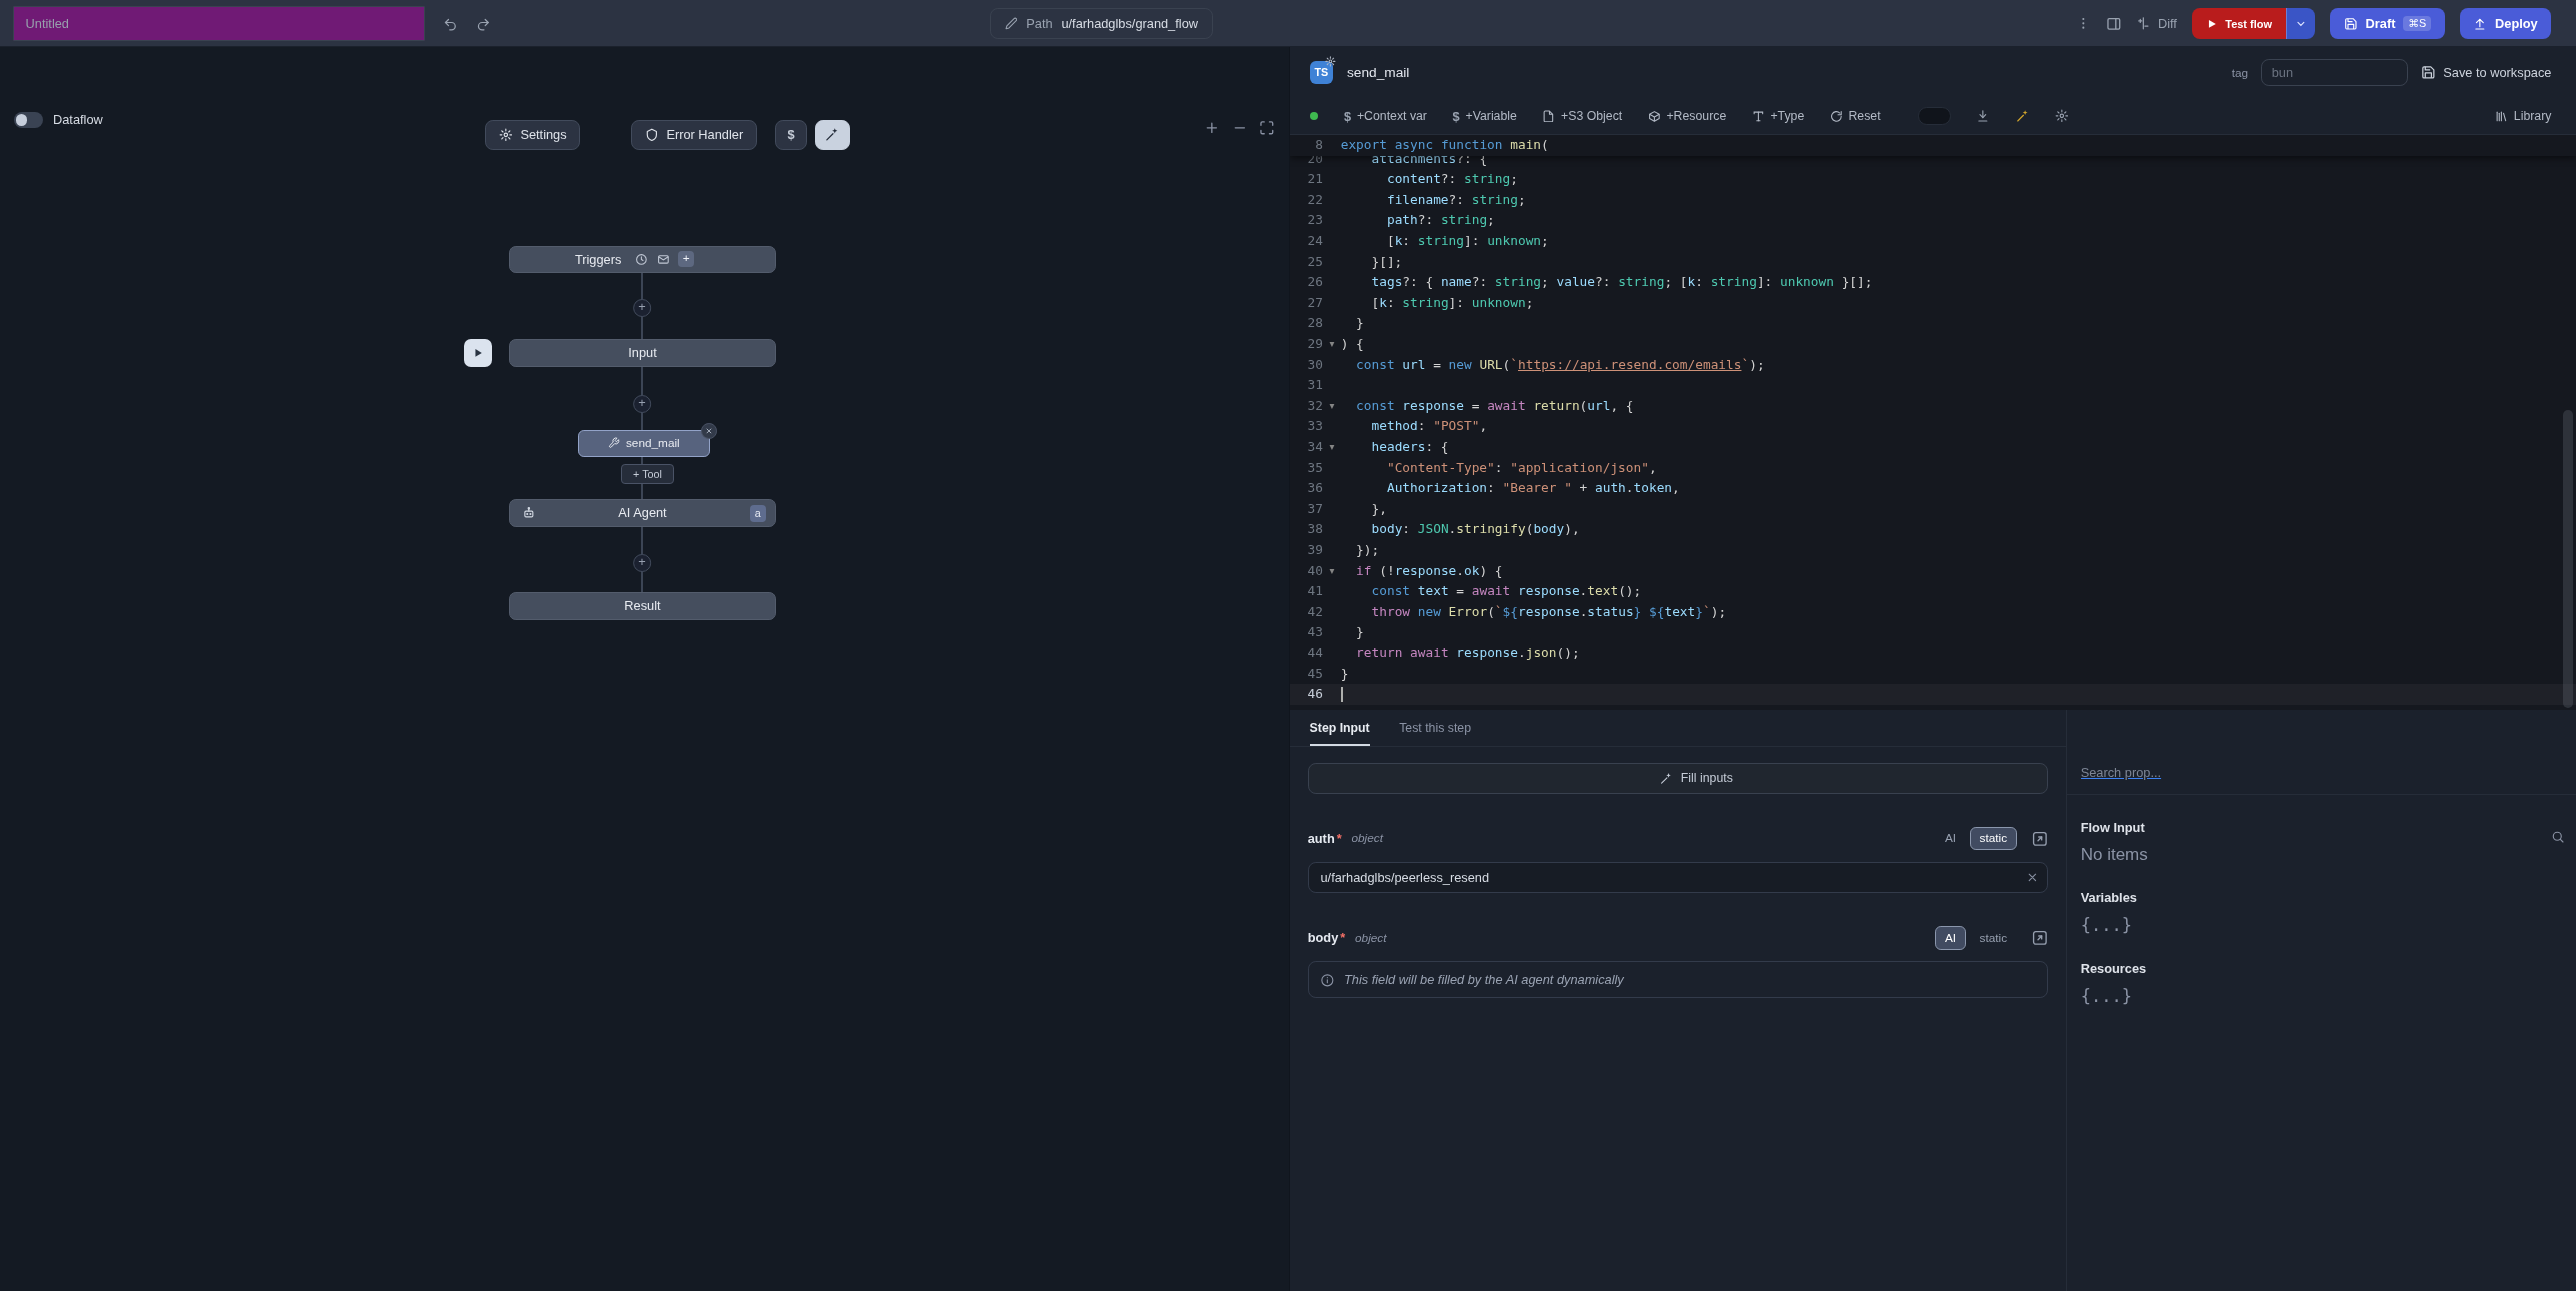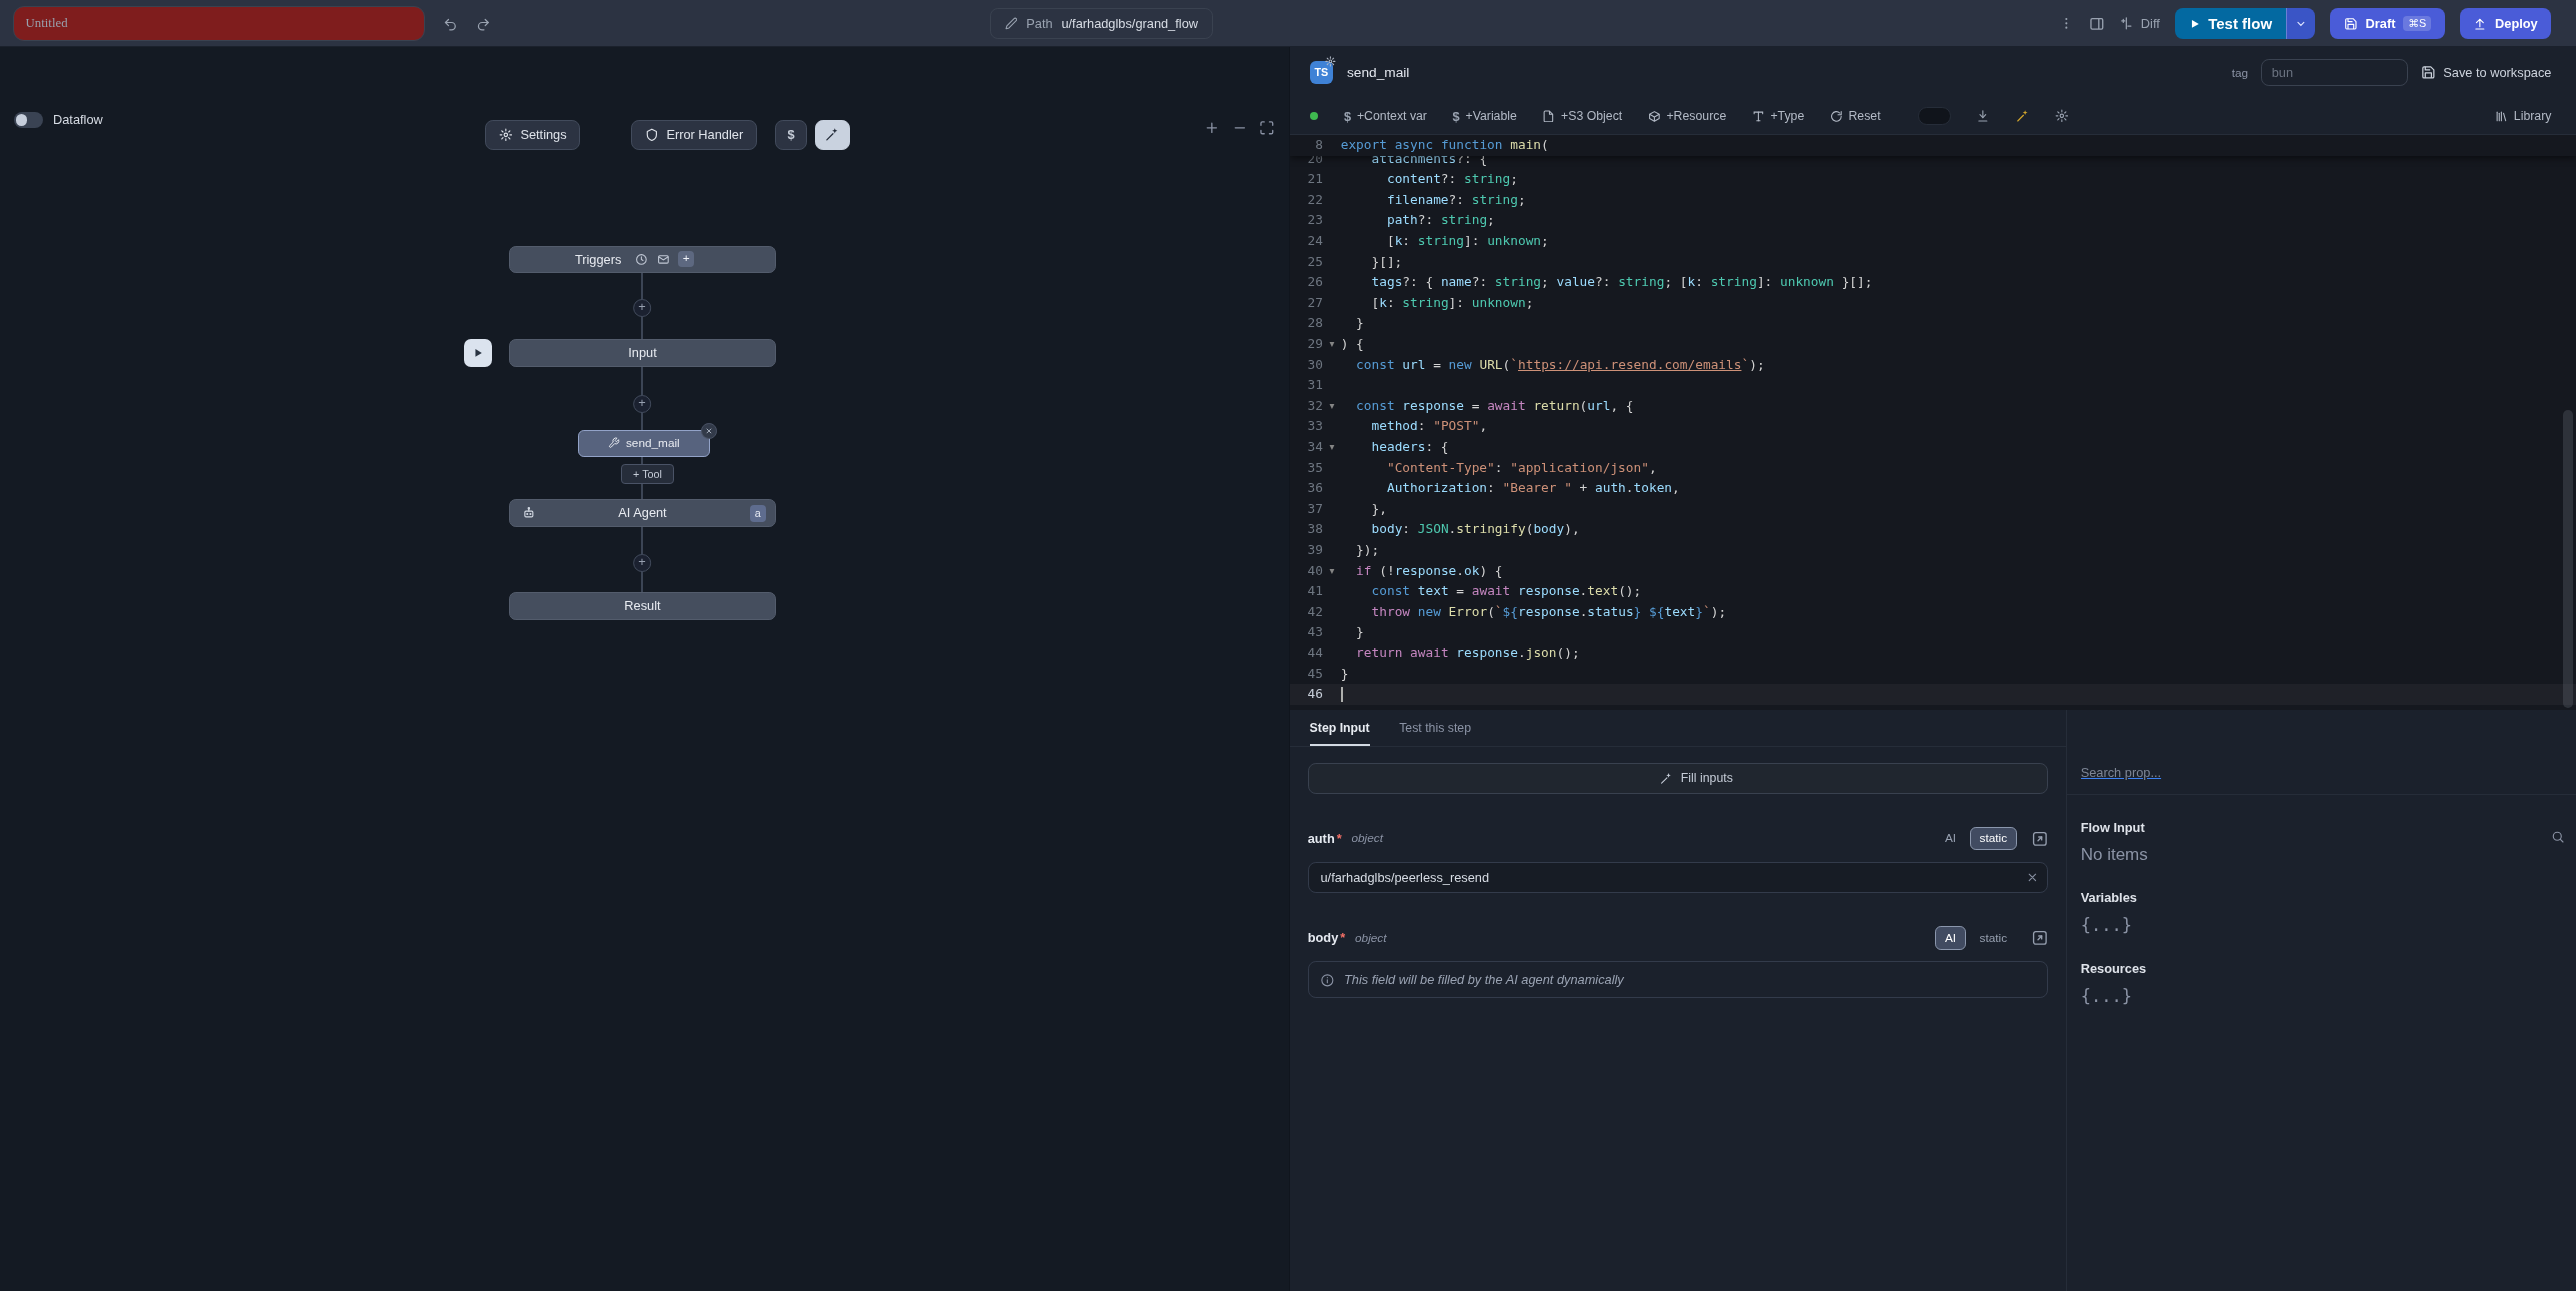--- a/index.html
+++ b/index.html
@@ -17,22 +17,22 @@
   button { cursor: pointer; font-family: inherit; }
   input { font-family: inherit; outline: none; }
 
   
   .topbar {
     position: absolute; top: 0; left: 0; right: 0; height: 47px;
     background: #2c3342; border-bottom: 1px solid #1b212c; z-index: 20;
   }
   .flow-name-input {
     position: absolute; left: 12.8px; top: 5.9px; width: 412px; height: 35px;
-    background: #7f1d1d; border: 1px solid #3a4250; border-radius: 11px;
-    color: #98a1ad; padding: 0 11.8px; font-size: 12.8px; font-family: Liberation Serif, serif;
+    background: #701a75; border: 1px solid #3a4250; border-radius: 1px;
+    color: #98a1ad; padding: 0 11.8px; font-size: 12.8px;
   }
   .tb-icon-btn {
     position: absolute; top: 11.8px; width: 25.5px; height: 25.5px;
     display: flex; align-items: center; justify-content: center;
     background: none; border: none; color: #9aa3b1;
   }
   .tb-undo { left: 438px; }
   .tb-redo { left: 471px; }
   .path-group {
     position: absolute; left: 990px; top: 7.9px; height: 31px;
@@ -45,21 +45,21 @@
     position: absolute; right: 24.6px; top: 0; height: 47px;
     display: flex; align-items: center; gap: 15px;
   }
   .tb-plain-btn {
     display: flex; align-items: center; gap: 6.9px;
     background: none; border: none; color: #9aa3b1; font-size: 12.8px;
   }
   .testflow-split { display: flex; align-items: stretch; height: 31px; border-radius: 7.9px; overflow: hidden; }
   .tf-main {
     display: flex; align-items: center; gap: 7.9px; padding: 0 13.7px;
-    background: #0369a1; color: #fff; border: none; font-size: 15px; font-weight: 600;
+    background: #b91c1c; color: #fff; border: none; font-size: 11px; font-weight: 600;
   }
   .tf-caret {
     width: 29.5px; display: flex; align-items: center; justify-content: center;
     background: #3a55c6; color: #dfe5ff; border: none; border-left: 1px solid rgba(255,255,255,.25);
   }
   .btn-indigo {
     display: flex; align-items: center; gap: 7.9px; height: 31px; padding: 0 13.7px;
     background: #4a5cd8; border: none; border-radius: 7.9px; color: #fff;
     font-size: 12.8px; font-weight: 600;
   }

